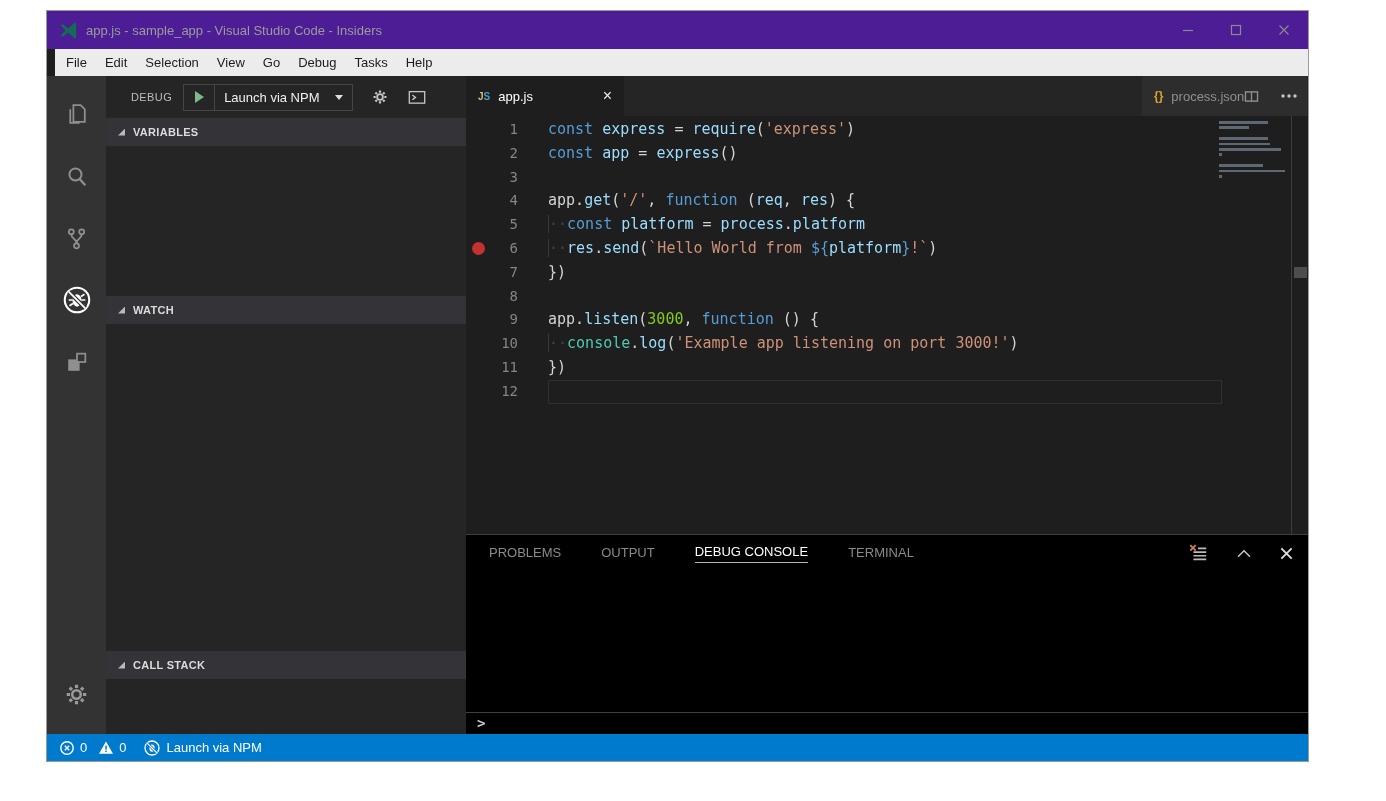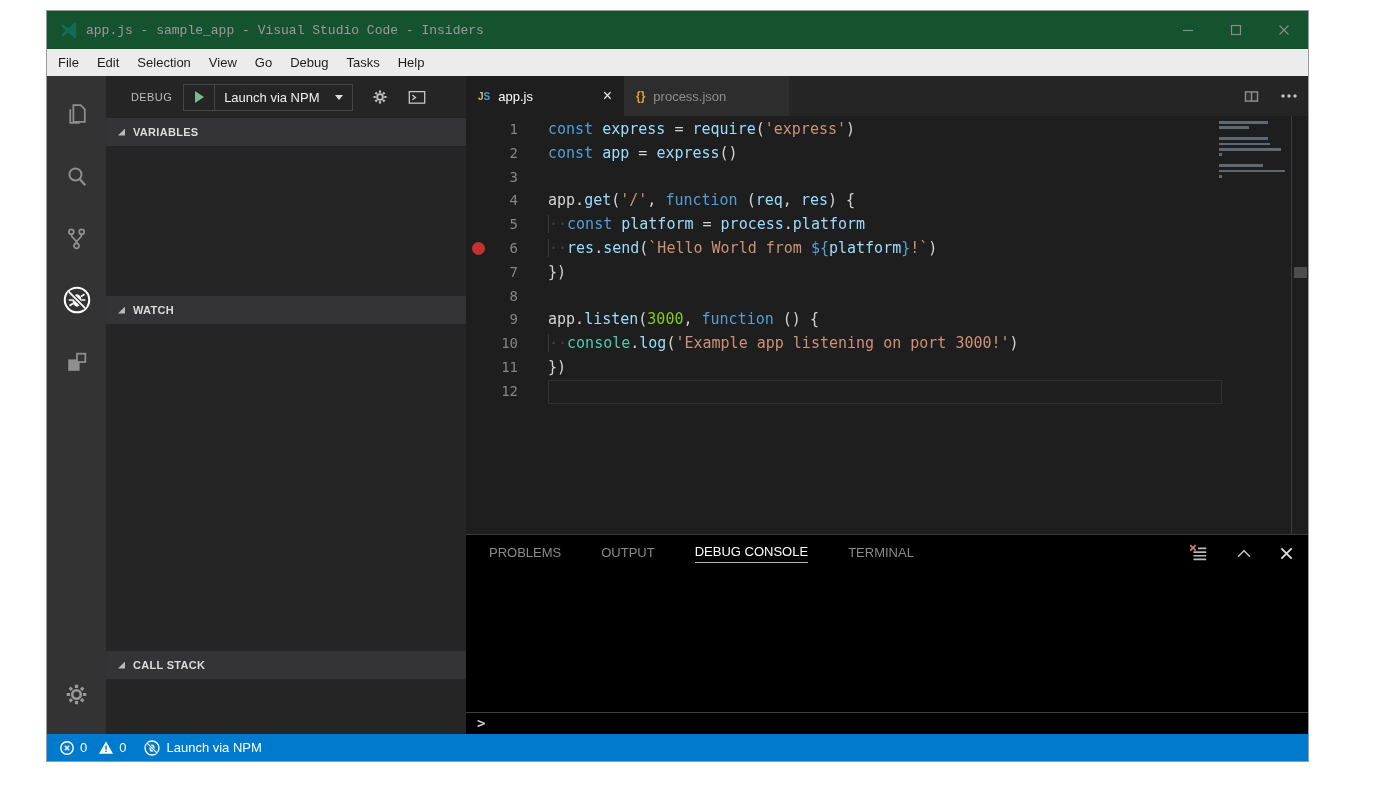--- a/index.html
+++ b/index.html
@@ -1,27 +1,27 @@
 <!DOCTYPE html>
 <html><head>
 <meta charset="utf-8">
 <style>
   html,body{margin:0;padding:0;}
   body{width:1386px;height:801px;background:#ffffff;position:relative;overflow:hidden;
        font-family:"Liberation Sans",sans-serif;-webkit-font-smoothing:antialiased;}
   .window{position:absolute;left:46px;top:10px;width:1261px;height:750px;background:#1e1e1e;
           border:1px solid #9a9a9a;}
   
-  .titlebar{position:absolute;top:0;left:0;right:0;height:38px;background:#14532d;display:flex;align-items:center;font-family:Liberation Mono, monospace;}
+  .titlebar{position:absolute;top:0;left:0;right:0;height:38px;background:#4c1d95;display:flex;align-items:center;}
   .title-icon{margin-left:11px;display:flex;}
   .title-text{margin-left:9px;font-size:13px;color:#9b9b9b;}
   .win-controls{position:absolute;right:0;top:0;height:38px;display:flex;}
   .wc{width:48px;height:38px;display:flex;align-items:center;justify-content:center;color:#7d7d7d;}
   
-  .menubar{position:absolute;top:38px;left:0;right:0;height:27px;background:#ececec;display:flex;align-items:flex-start;padding-left:2px;}
+  .menubar{position:absolute;top:38px;left:8px;right:0;height:27px;background:#ececec;display:flex;align-items:flex-start;padding-left:2px;}
   .menu-item{padding:0 9px;font-size:13px;color:#1c1c1c;height:100%;display:flex;align-items:center;}
   
   .main{position:absolute;top:65px;left:0;right:0;height:658px;background:#1e1e1e;}
   
   .activitybar{position:absolute;left:0;top:0;width:59px;height:100%;background:#333333;}
   .ab-icon{position:absolute;left:0;width:59px;height:48px;display:flex;align-items:center;justify-content:center;}
   
   .sidebar{position:absolute;left:59px;top:0;width:360px;height:100%;background:#252526;}
   .debug-toolbar{position:absolute;top:0;left:0;right:0;height:42px;display:flex;align-items:center;padding-left:25px;box-sizing:border-box;}
   .debug-title{font-size:11px;color:#bdbdbd;letter-spacing:.4px;}
@@ -30,21 +30,21 @@
   .play-tri{width:0;height:0;border-left:9px solid #7cb98c;border-top:6px solid transparent;border-bottom:6px solid transparent;}
   .combo-dd{border-left:1px solid #454549;display:flex;align-items:center;padding:0 9px;width:138px;justify-content:space-between;box-sizing:border-box;}
   .combo-label{font-size:13px;color:#f0f0f0;}
   .caret-down{width:0;height:0;border-top:5px solid #e0e0e0;border-left:4px solid transparent;border-right:4px solid transparent;}
   .tb-ic{margin-left:18px;display:flex;align-items:center;}
   .section-h{position:absolute;left:0;right:0;height:28px;background:#333338;display:flex;align-items:center;padding-left:12px;box-sizing:border-box;}
   .twist{width:7px;height:7px;background:#b9b9b9;clip-path:polygon(100% 0,100% 100%,0 100%);margin-right:8px;}
   .sec-label{font-size:11px;font-weight:bold;color:#dcdcdc;letter-spacing:.3px;}
   
   .editorgroup{position:absolute;left:419px;right:0;top:0;height:100%;}
-  .tabbar{position:absolute;top:0;left:0;right:0;height:40px;background:#252526;display:flex;}
+  .tabbar{position:absolute;top:0;left:0;right:0;height:40px;background:#252526;display:flex;justify-content:space-between;}
   .tab{display:flex;align-items:center;padding:0 12px;font-size:13px;box-sizing:border-box;}
   .tab.active{background:#1e1e1e;color:#ffffff;width:158px;}
   .tab.inactive{background:#2d2d2d;color:#8f8f8f;width:166px;border-right:1px solid #252526;}
   .ficon-js{font-size:10px;font-weight:bold;margin-right:8px;letter-spacing:0;}
   .jsj{color:#d7ba7d}.jss{color:#519aba}
   .ficon-br{color:#d9a334;font-weight:bold;font-size:12px;margin-right:8px;}
   .tab-close{margin-left:auto;color:#ececec;font-size:16px;line-height:16px;}
   .editor-actions{position:absolute;right:10px;top:0;height:40px;display:flex;align-items:center;gap:20px;}
   
   .editor{position:absolute;top:40px;left:0;right:0;height:418px;background:#1e1e1e;overflow:hidden;}

